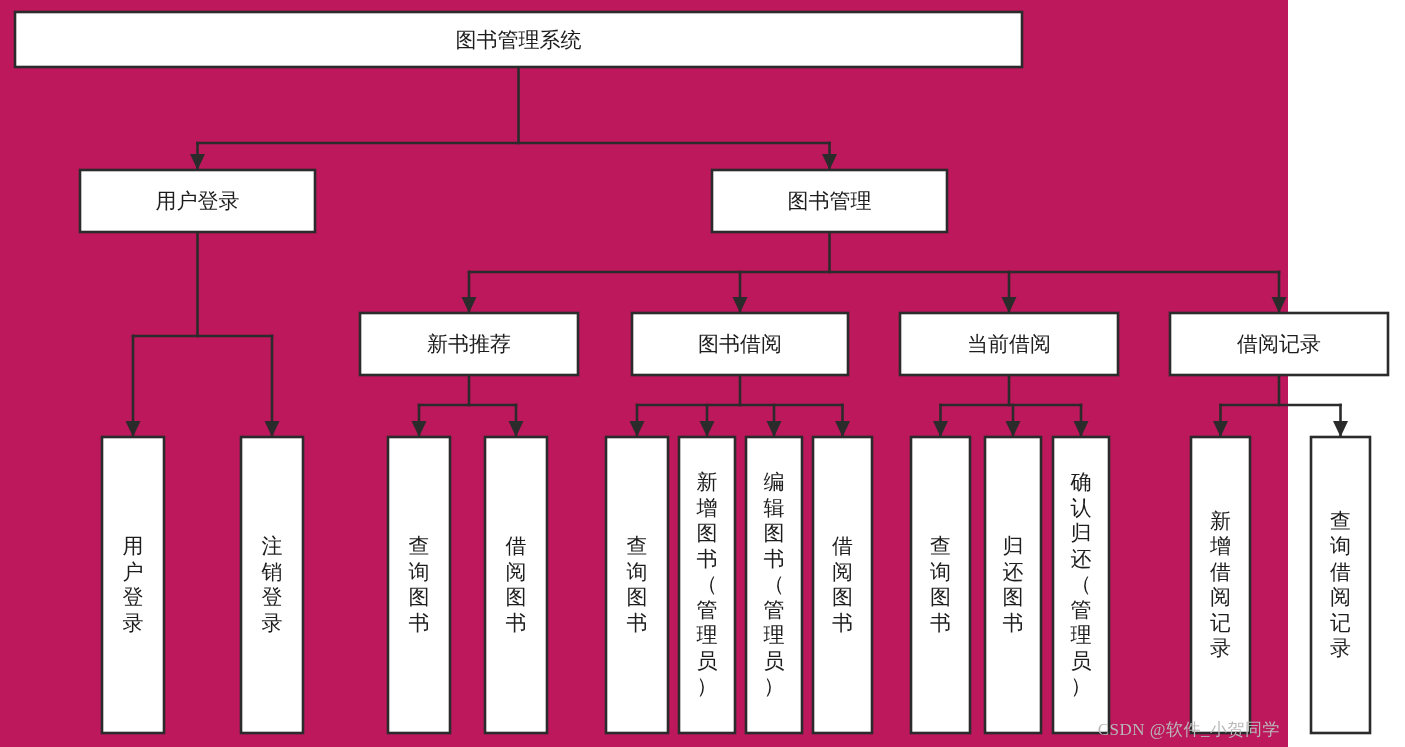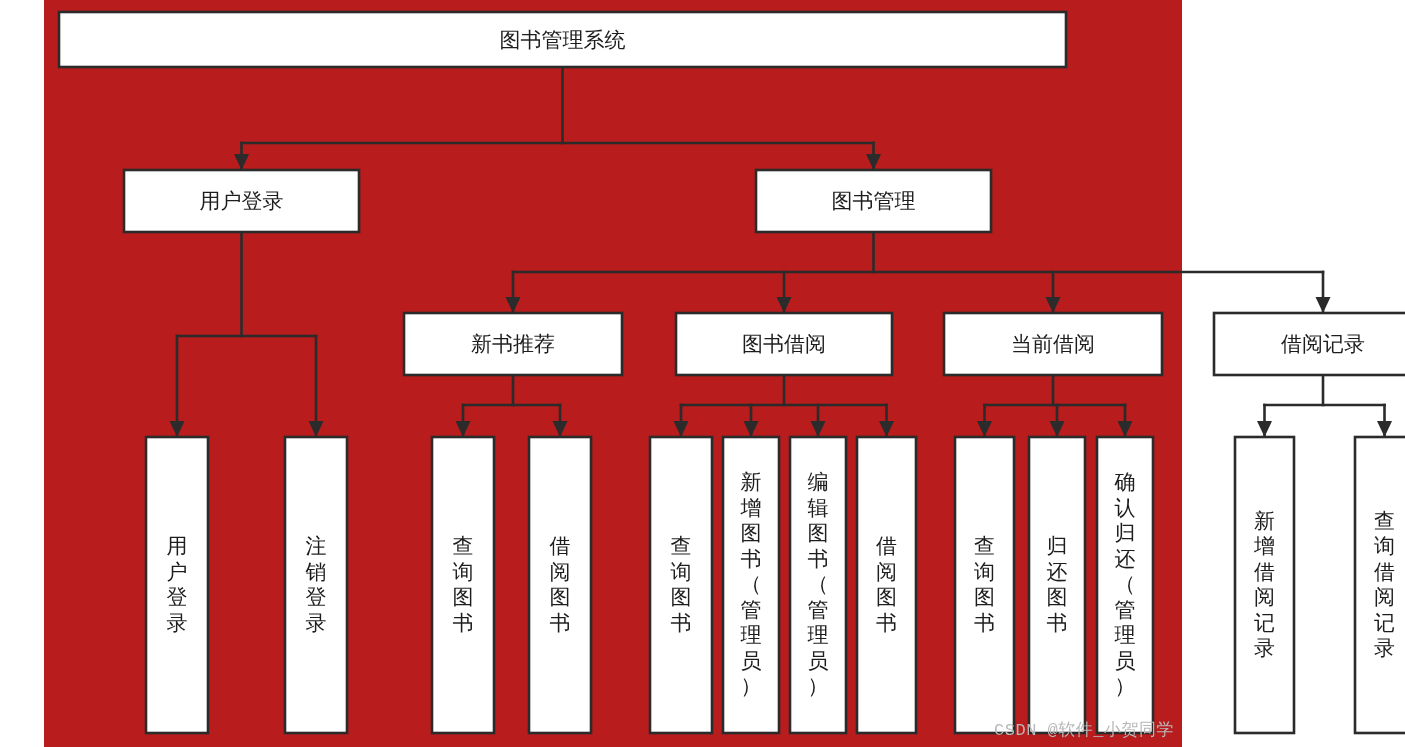--- a/index.html
+++ b/index.html
@@ -8,24 +8,23 @@
     background: #ffffff;
   }
   body {
     width: 1405px;
     height: 747px;
     font-family: "DejaVu Sans", "Liberation Sans", sans-serif;
     overflow: hidden;
   }
   #diagram-root {
     position: relative;
-    width: 1138px;
+    width: 1288px;
     height: 747px;
-    background: #b91c1c;
-    margin-left: 44px;
+    background: #be185d;
   }
   svg#flow {
     position: absolute;
     left: 0;
     top: 0;
     width: 1405px;
     height: 747px;
   }
   .node-rect {
     fill: #ffffff;
@@ -52,21 +51,21 @@
     stroke-linecap: square;
   }
   .arrow-head {
     fill: #2b2b2b;
     stroke: none;
   }
   .watermark {
     position: absolute;
     right: 8px;
     bottom: 6px;
-    font-family: Liberation Mono, monospace;
+    font-family: Liberation Serif, serif;
     font-size: 17px;
     color: #b8b8b8;
     white-space: nowrap;
     letter-spacing: 0.5px;
   }
 </style>
 </head>
 <body>
 
 <div id="diagram-root">

